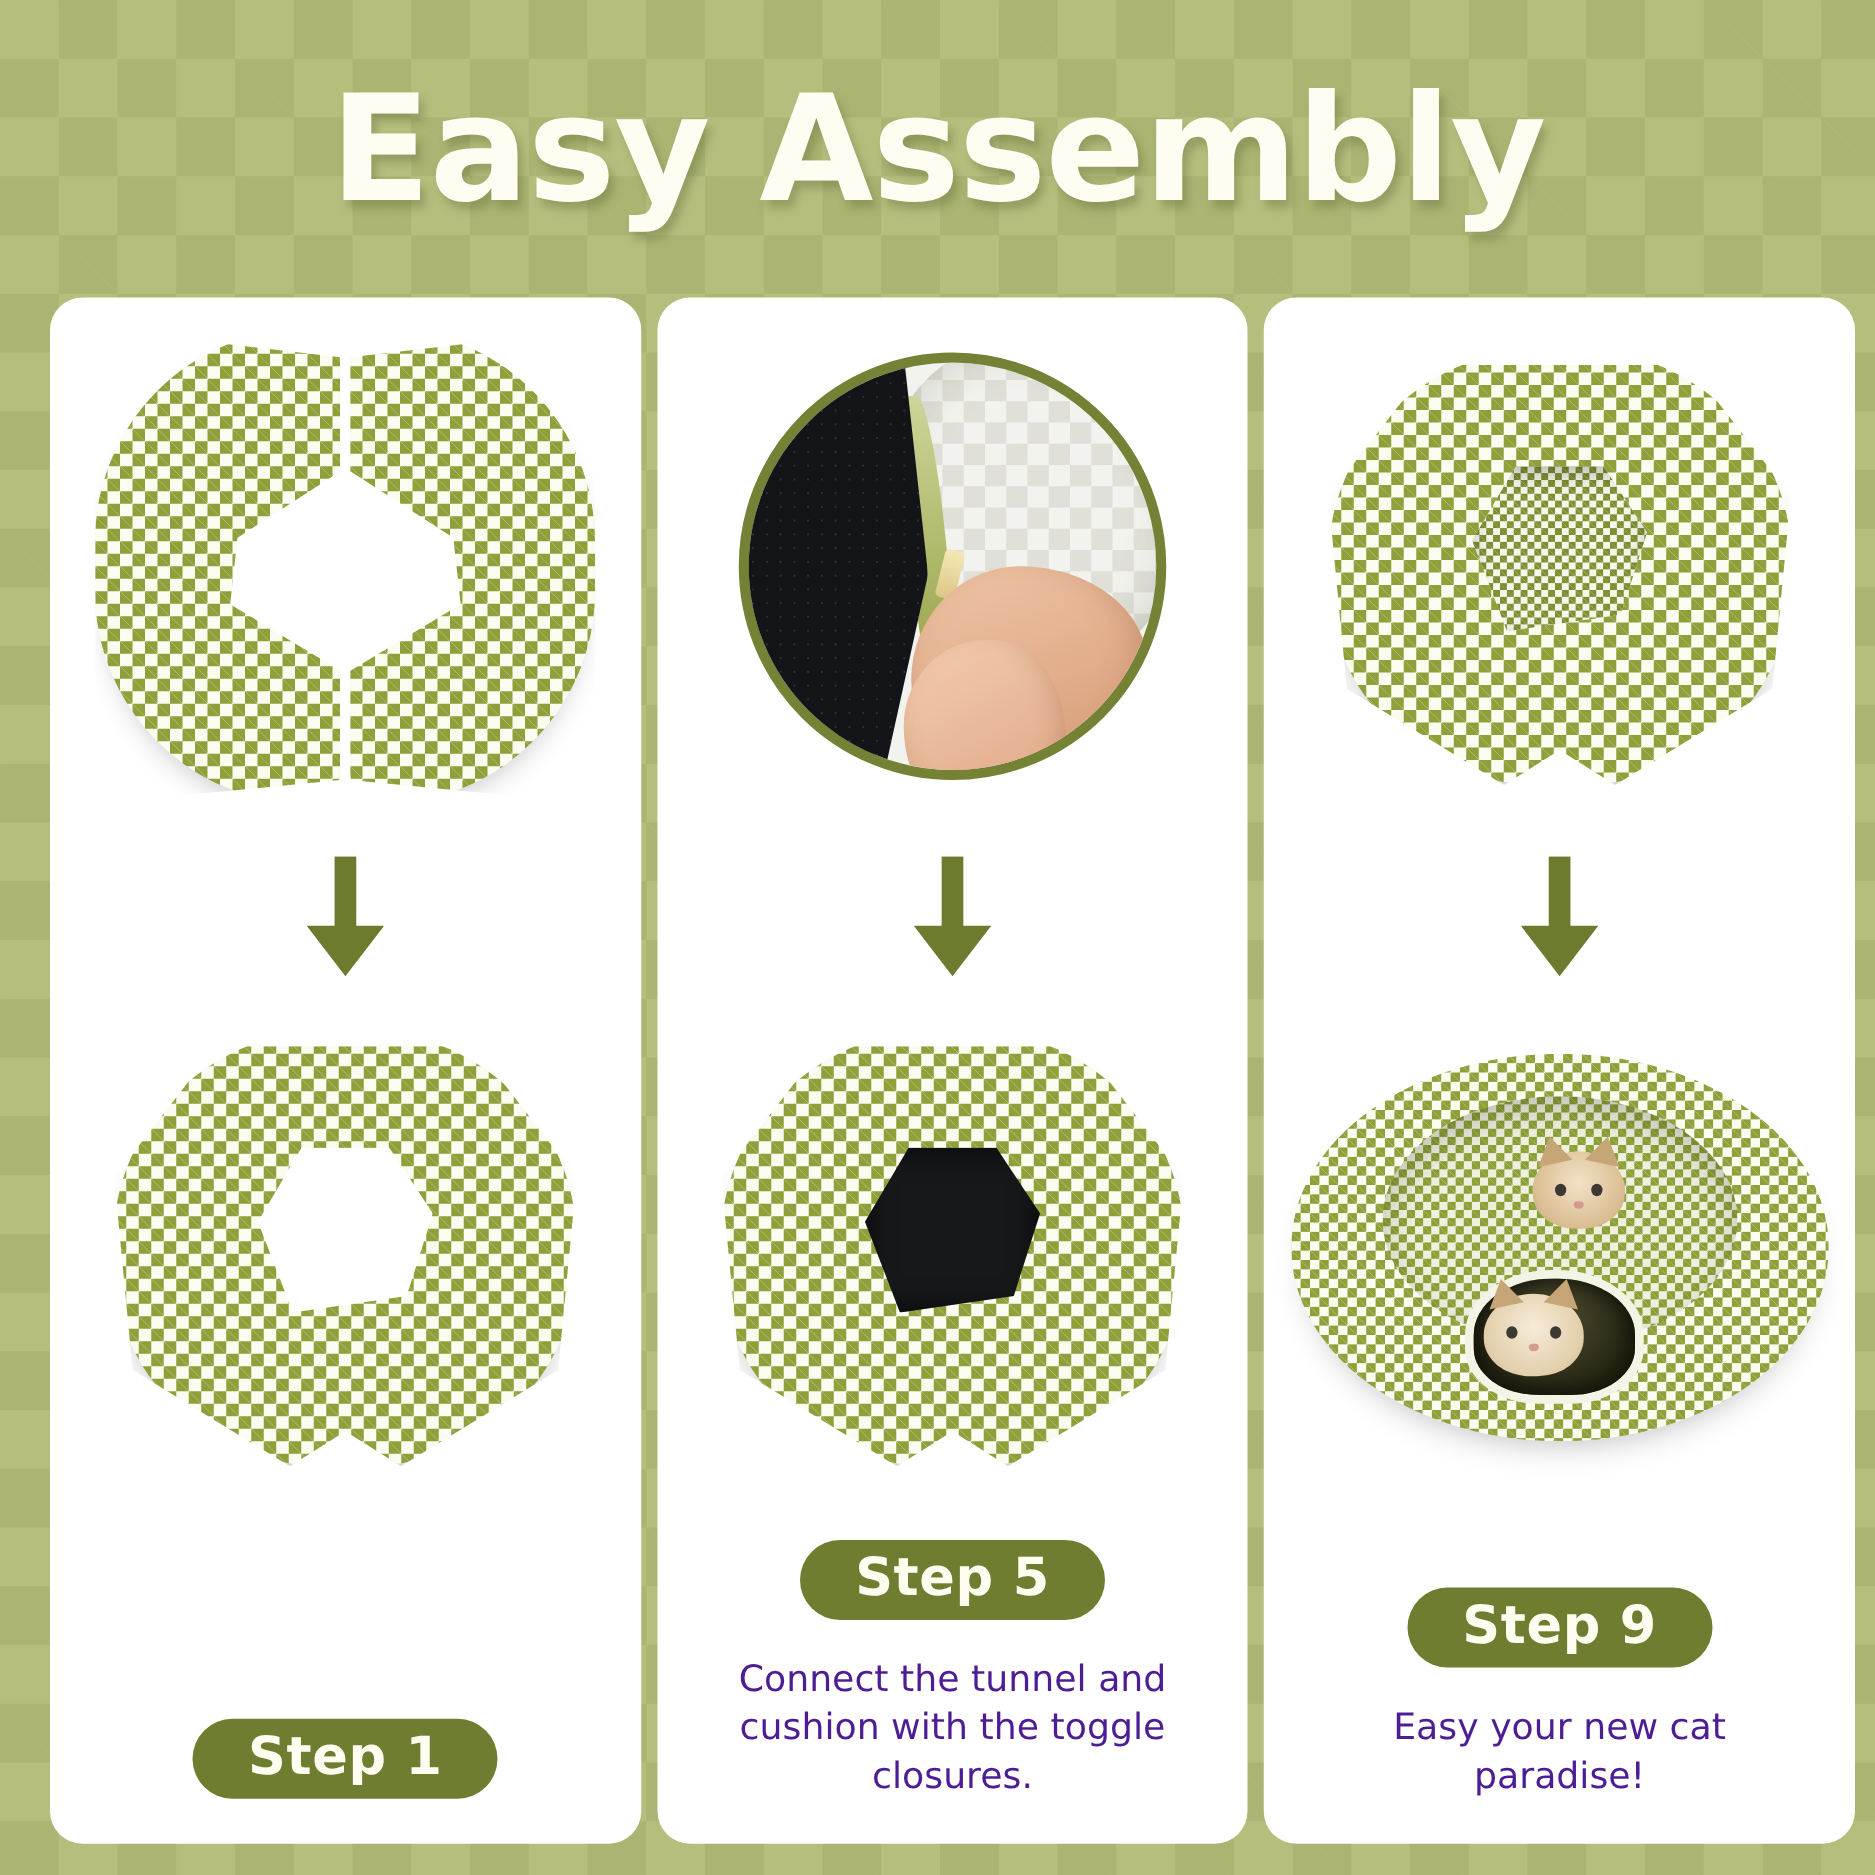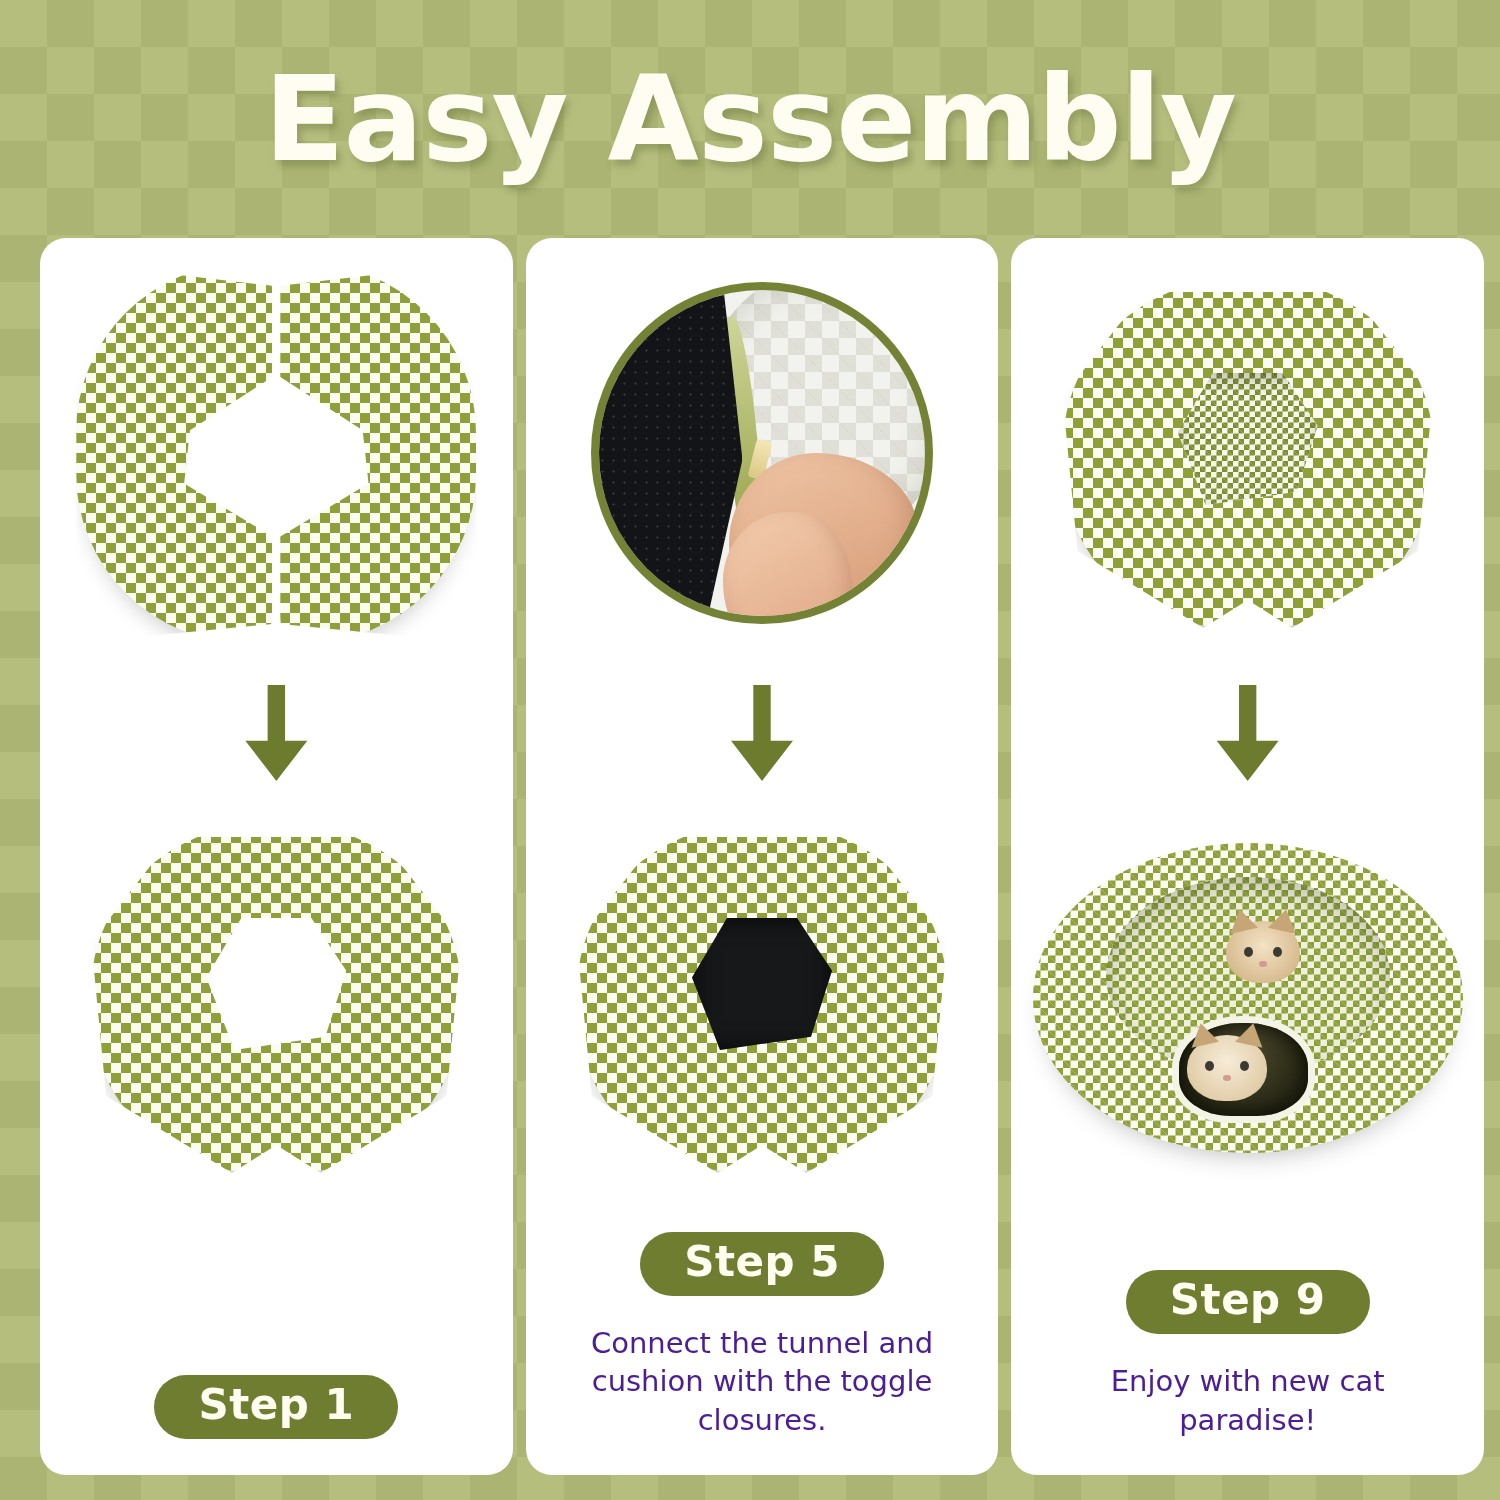--- a/index.html
+++ b/index.html
@@ -476,18 +476,18 @@
               <div class="cat-eye l"></div>
               <div class="cat-eye r"></div>
               <div class="cat-nose"></div>
             </div>
           </div>
         </div>
       </div>
 
       <div class="caption-block">
         <div class="step-badge">Step 9</div>
-        <div class="caption">Enjoy with new cat paradise!</div>
+        <div class="caption">Easy your new cat paradise!</div>
       </div>
     </div>
 
   </div>
 </div>
 
 </body></html>

